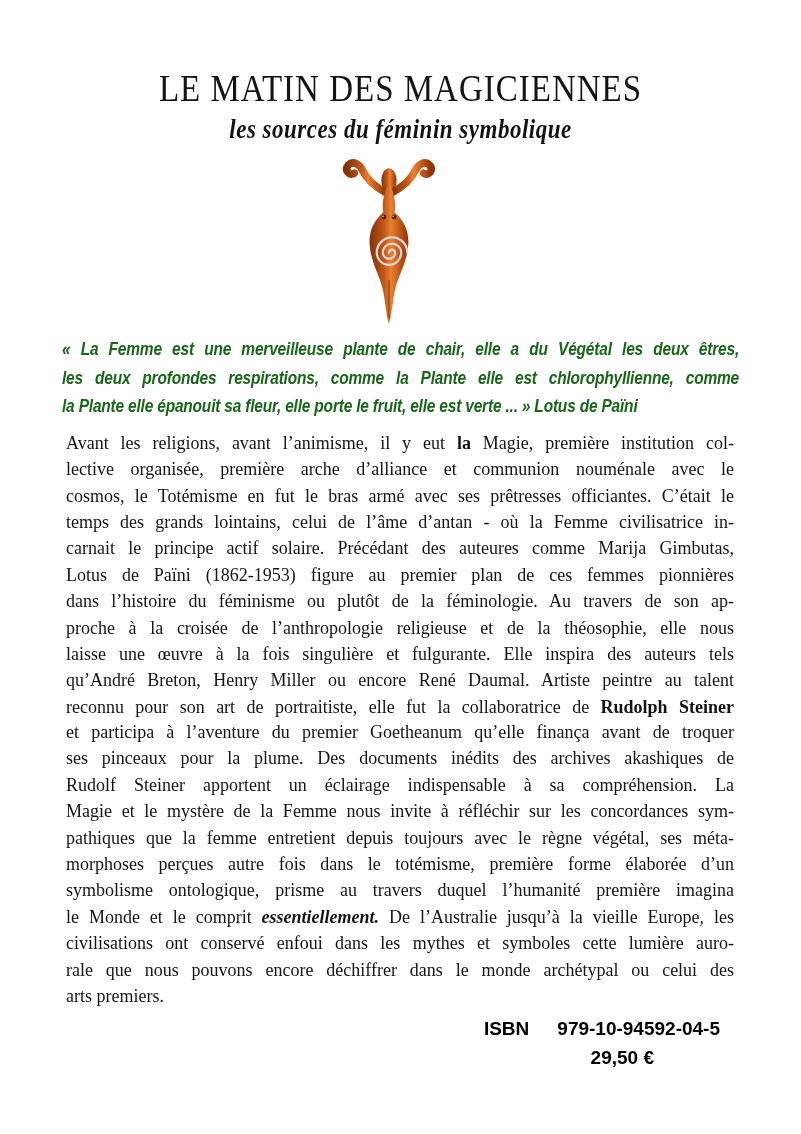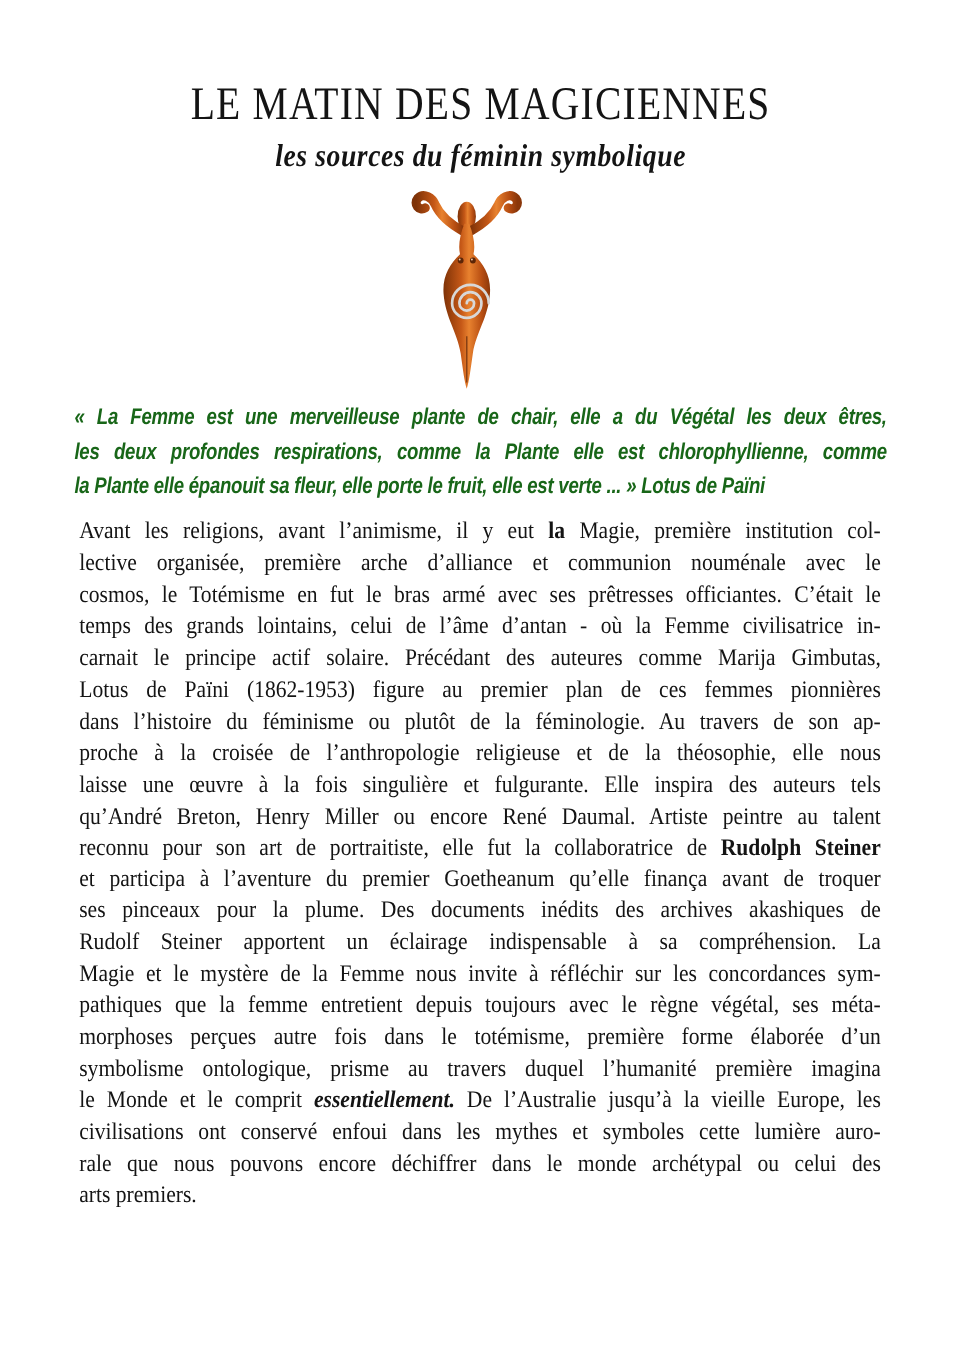--- a/index.html
+++ b/index.html
@@ -131,14 +131,20 @@
       <div class="bline"><span>Magie et le mystère de la Femme  nous invite à réfléchir sur les concordances sym-</span></div>
       <div class="bline"><span>pathiques que la femme entretient depuis toujours avec le règne végétal, ses méta-</span></div>
       <div class="bline"><span>morphoses perçues autre fois dans le totémisme, première forme élaborée d’un</span></div>
       <div class="bline"><span>symbolisme ontologique, prisme au travers duquel l’humanité première imagina</span></div>
       <div class="bline"><span>le Monde et le comprit </span><span class="bi">essentiellement.</span><span> De l’Australie jusqu’à la vieille Europe, les</span></div>
       <div class="bline"><span>civilisations ont conservé enfoui dans les mythes et symboles cette lumière auro-</span></div>
       <div class="bline"><span>rale que nous pouvons encore déchiffrer dans le monde archétypal ou celui des</span></div>
       <div class="bline blast"><span>arts premiers.</span></div>
     </div>
 
+  <div class="isbn-block">
+    <div class="isbn-line">
+      <span class="isbn-label">ISBN</span><span>979-10-94592-04-5</span>
+    </div>
+    <div class="price-line">29,50 €</div>
+  </div>
 
 </div>
 
 </body></html>

